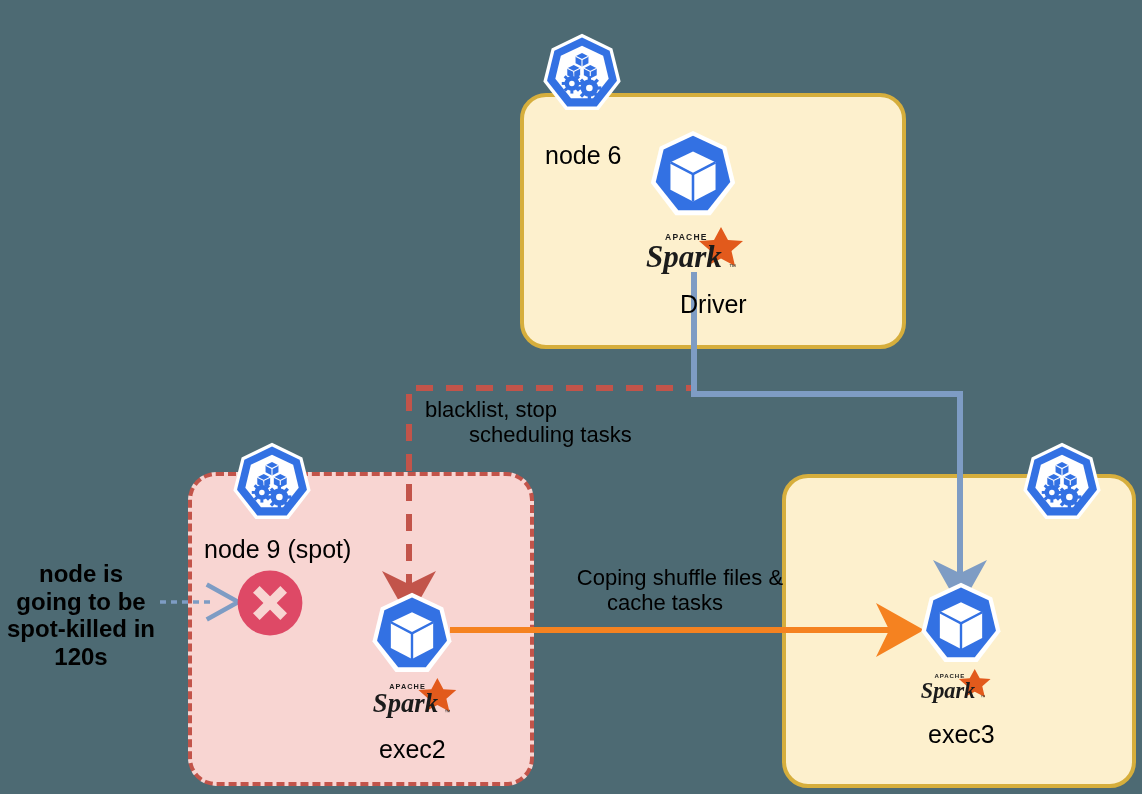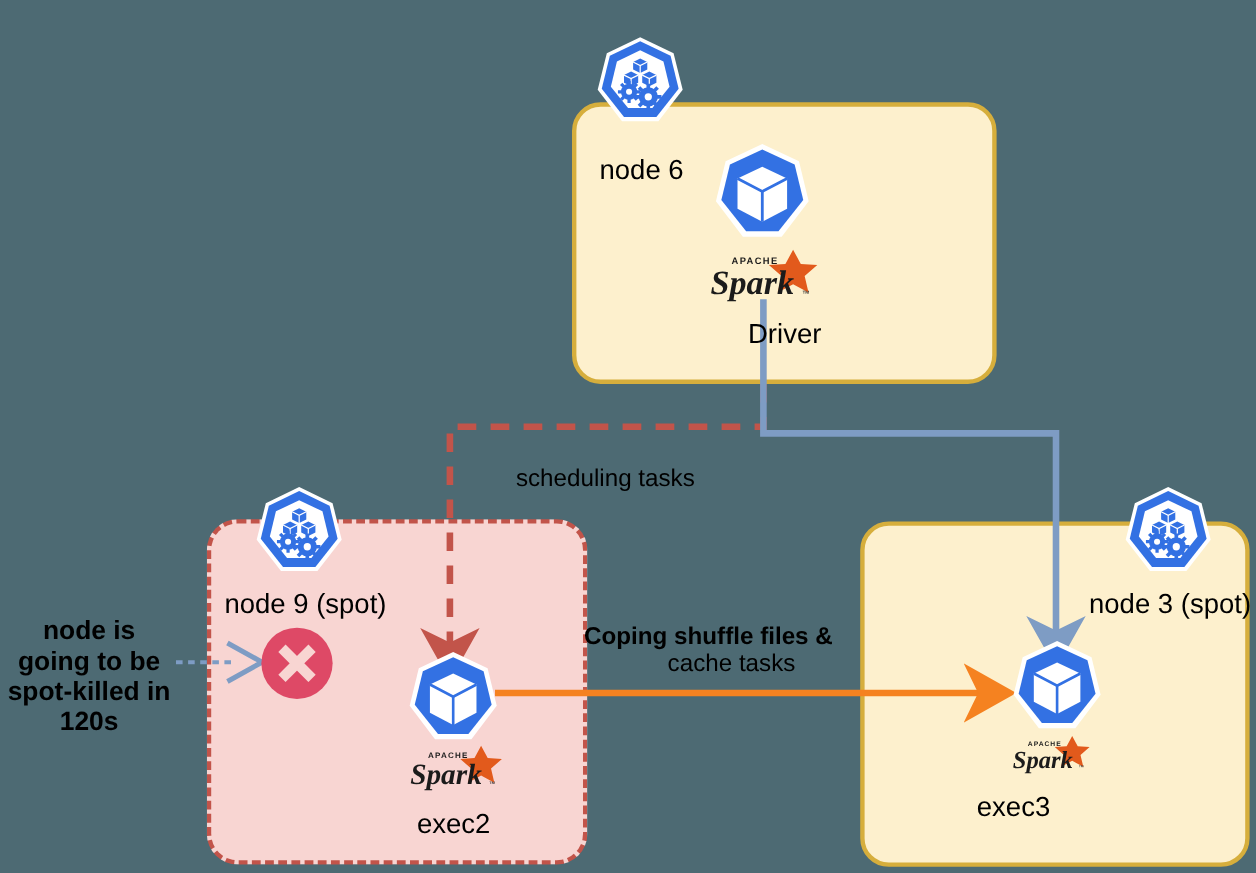--- a/index.html
+++ b/index.html
@@ -285,24 +285,24 @@
   </svg>
 
   <div class="label" style="left:545px; top:141px;">node 6</div>
 
   <div class="label" style="left:660px; top:290px;margin-left:20px;">Driver</div>
 
   <div class="label" style="left:204px; top:535px;">node 9 (spot)</div>
 
   <div class="label" style="left:379px; top:735px;">exec2</div>
 
-  <div class="label" style="left:990px; top:535px;">node 3 (spot)</div>
-
-  <div class="label" style="left:888px; top:720px;">exec3</div>
+
+  <div class="label" style="left:928px; top:720px;">exec3</div>
 
   <div class="label bold-note" style="left:6px; top:560px; width:150px; white-space:normal;">node is going to be spot-killed in 120s</div>
 
+  <div class="ann" style="left:425px; top:397px; width:180px; text-align:left;">blacklist, stop</div>
   <div class="ann" style="left:425px; top:422px; width:200px; text-align:left;margin-left:44px;">scheduling tasks</div>
 
-  <div class="ann" style="left:519px; top:565px; width:250px;font-weight:bold;">Coping shuffle files &amp;</div>
+  <div class="ann" style="left:555px; top:565px; width:250px;">Coping shuffle files &amp;</div>
   <div class="ann" style="left:540px; top:590px; width:250px;">cache tasks</div>
 
 </div>
 
 </body></html>

